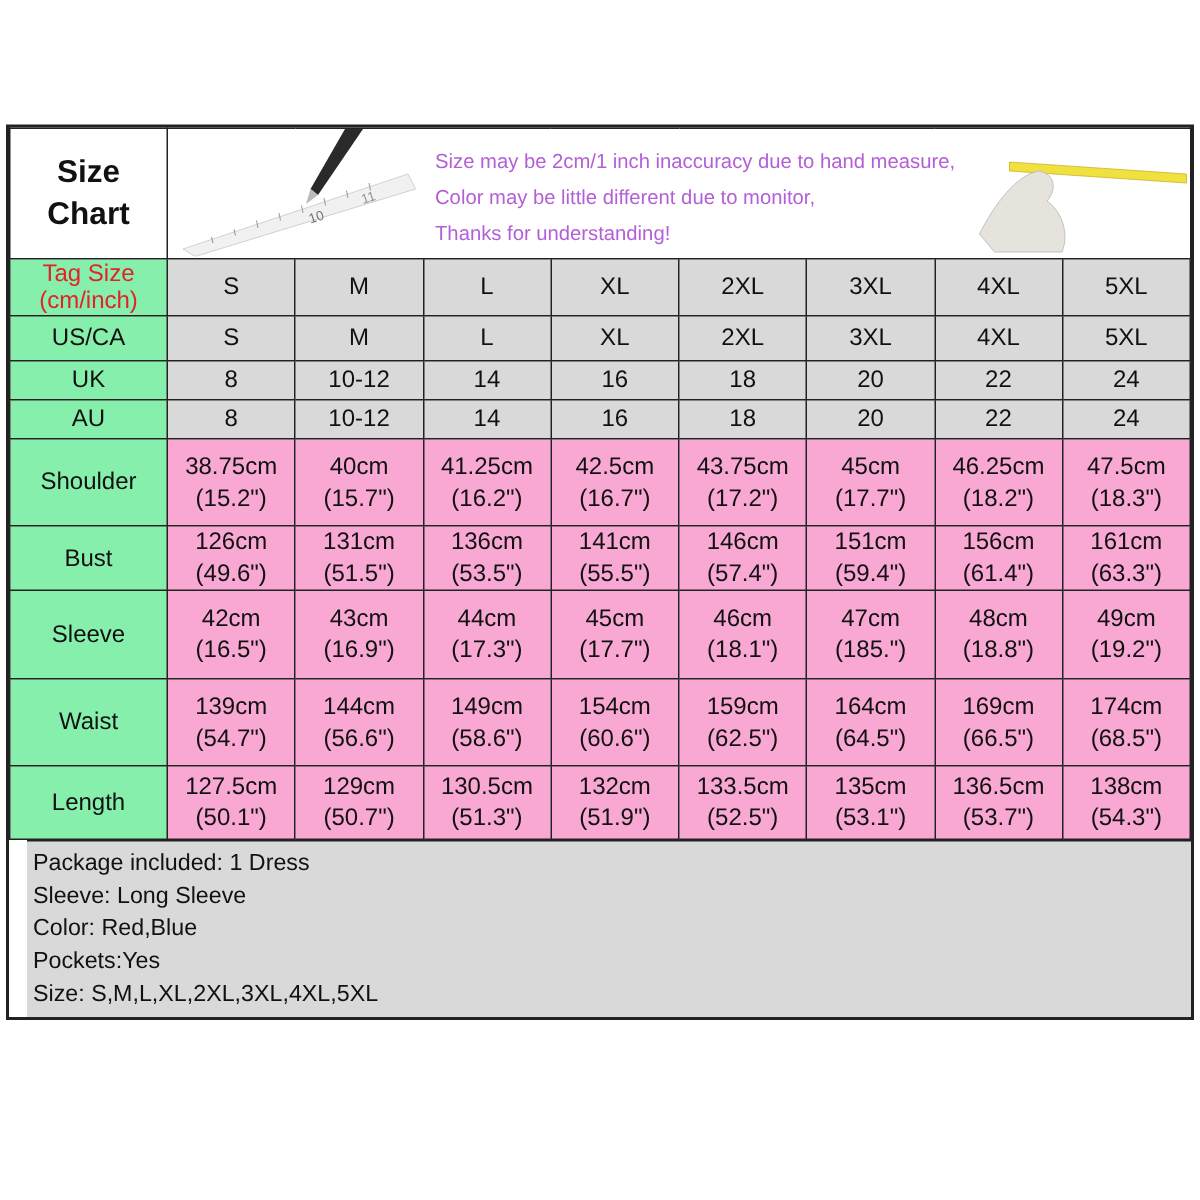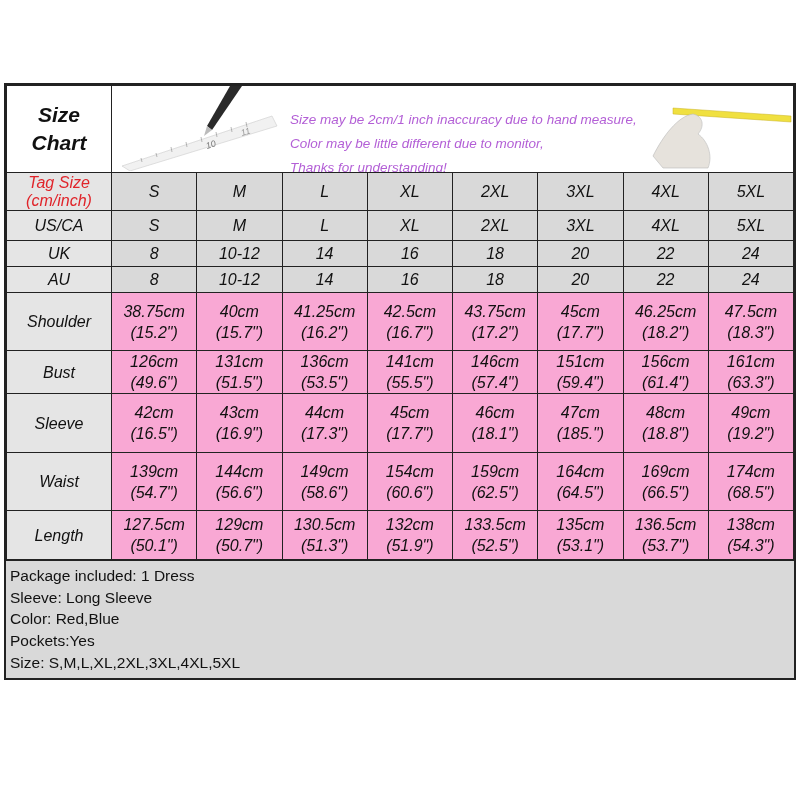--- a/index.html
+++ b/index.html
@@ -1,31 +1,31 @@
 <!DOCTYPE html>
 <html><head>
 <meta charset="utf-8">
 <style>
   html, body { margin:0; padding:0; background:#ffffff; }
   body { width:800px; height:800px; position:relative; overflow:hidden; font-family:"Liberation Sans", sans-serif; color:#111; }
   .chart {
     position:absolute; left:4px; top:83px; width:792px;
     border:2px solid #222; box-sizing:border-box;
   }
-  table { border-collapse:collapse; width:100%; table-layout:fixed;font-style:italic; }
+  table { border-collapse:collapse; width:100%; table-layout:fixed; }
   td { border:1.5px solid #222; text-align:center; vertical-align:middle; padding:0; font-size:16px; line-height:21px; }
-  td.lbl { background:#e5e5e5; width:104px; }
+  td.lbl { background:#86efac; width:104px; }
   td.grey { background:#d9d9d9; }
   td.white { background:#f9a8d4; }
   .title-cell { font-weight:bold; font-size:21px; line-height:28px; background:#fff; }
   .banner { background:#fff; position:relative; height:85px; }
   .banner-inner { position:absolute; inset:0; overflow:hidden; }
-  .notice { position:absolute; left:178px; top:22px; color:#b35fd6; font-size:13.5px; line-height:24px; text-align:left; }
+  .notice { position:absolute; left:178px; top:10px; color:#b35fd6; font-size:13.5px; line-height:24px; text-align:left; }
   .tag-lbl { color:#e0242a; font-size:16px; line-height:18px; }
-  .notes { background:#d9d9d9; text-align:left; padding:4px 4px 4px 4px; font-size:15.5px; line-height:21.7px; border-top:1.5px solid #222; }
+  .notes { background:#d9d9d9; text-align:left; padding:4px 4px 4px 4px; font-size:15.5px; line-height:21.7px; border-top:1.5px solid #222;margin-left:12px; }
   .notes div { white-space:nowrap; }
   .ruler { position:absolute; left:0; top:0; }
   .tape { position:absolute; right:0; top:0; }
 </style>
 </head>
 <body>
 
 <div class="chart">
 <table>
   <colgroup>

